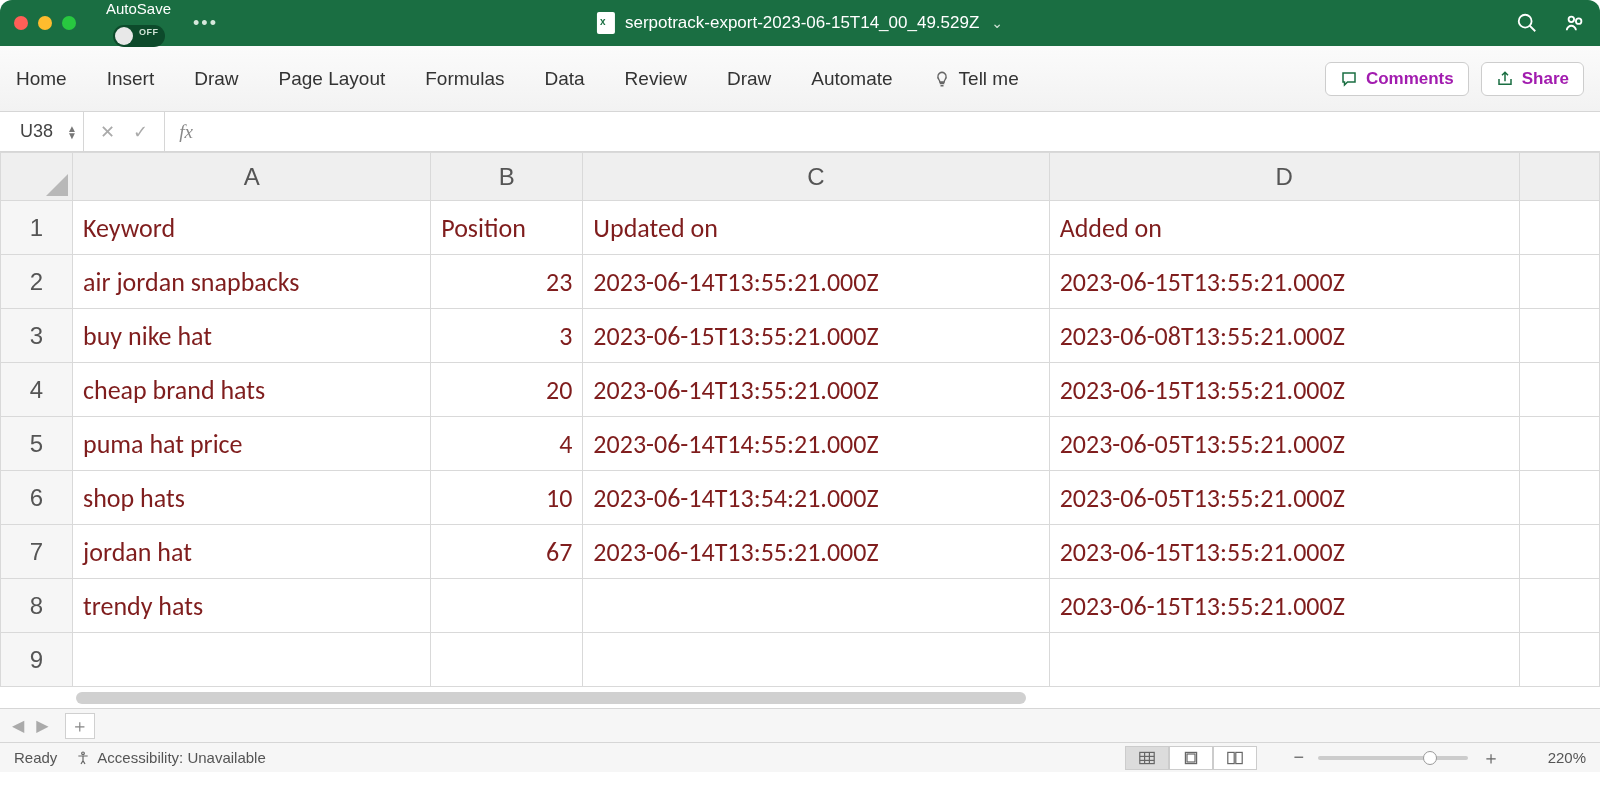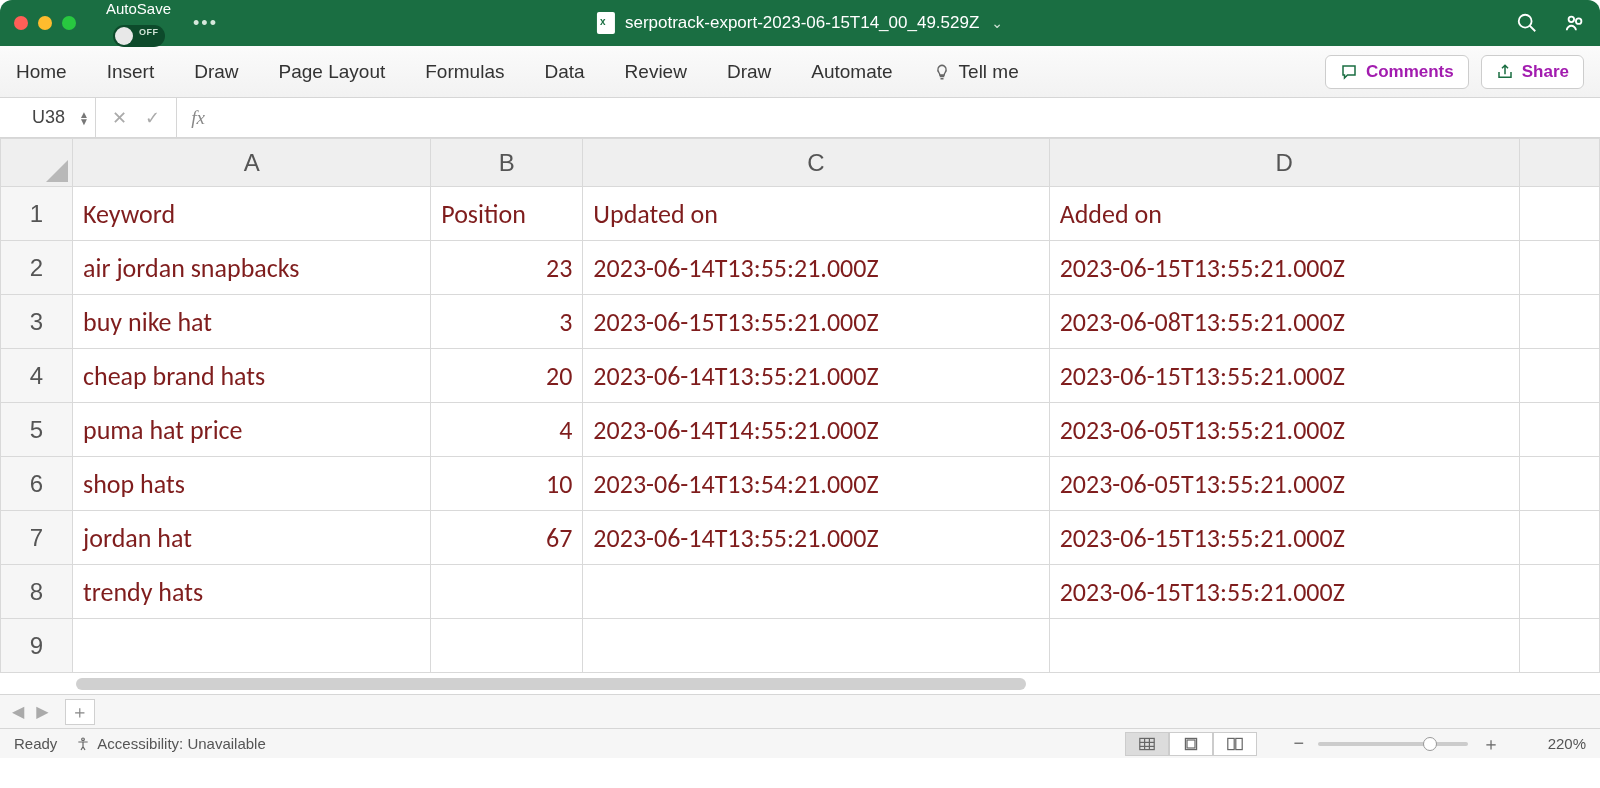--- a/index.html
+++ b/index.html
@@ -18,31 +18,31 @@
   .toggle .lbl { position: absolute; right: 6px; font-size: 9px; font-weight: 700; color: #cfe2d5; letter-spacing: 0.5px; }
   .more-dots { margin-left: 22px; font-size: 18px; letter-spacing: 2px; color: #d6e8dc; }
   .title-center { position: absolute; left: 50%; transform: translateX(-50%); display: flex; align-items: center; gap: 10px; font-size: 17px; font-weight: 500; }
   .file-icon { width: 18px; height: 22px; background: #fff; border-radius: 2px; position: relative; }
   .file-icon::after { content:"x"; font-size:10px; color:#1a6e42; position:absolute; left:3px; top:4px; font-weight:700;}
   .chev { color: #cfe2d5; font-size: 14px; margin-left:2px;}
   .titlebar-right { margin-left: auto; display: flex; gap: 26px; align-items: center; }
   .titlebar-right svg { width: 22px; height: 22px; fill: none; stroke: #fff; stroke-width: 2; }
 
   
-  .ribbon { height: 52px; background: linear-gradient(#fbfbfb,#f2f2f2); border-bottom: 1px solid #d6d6d6; display: flex; align-items: center; padding: 13px 16px; gap: 40px; font-size: 19px; color: #333; }
+  .ribbon { height: 66px; background: linear-gradient(#fbfbfb,#f2f2f2); border-bottom: 1px solid #d6d6d6; display: flex; align-items: center; padding: 13px 16px; gap: 40px; font-size: 19px; color: #333; }
   .ribbon .tab { cursor: default; }
   .ribbon .tellme { display: flex; align-items: center; gap: 8px; }
   .bulb { width: 18px; height: 18px; }
   .ribbon-right { margin-left: auto; display: flex; gap: 12px; }
   .pill { display: flex; align-items: center; gap: 8px; border: 1px solid #cdcdcd; background: #fff; border-radius: 6px; padding: 6px 14px; font-size: 17px; color: #a21caf; font-weight: 600; }
   .pill svg { width: 18px; height: 18px; stroke: #1a6e42; fill: none; stroke-width: 2; }
 
   
   .formulabar { height: 40px; border-bottom: 1px solid #d6d6d6; display: flex; align-items: stretch; background: #fff; }
-  .namebox { width: 84px; display: flex; align-items: center; justify-content: space-between; padding: 0 6px 0 20px; border-right: 1px solid #d6d6d6; font-size: 18px; color:#444;margin-left:12px;}
+  .namebox { width: 84px; display: flex; align-items: center; justify-content: space-between; padding: 0 6px 0 20px; border-right: 1px solid #d6d6d6; font-size: 18px; color:#444;}
   .spinner { display: flex; flex-direction: column; line-height: 7px; font-size: 10px; color: #777; }
   .fb-btns { display: flex; align-items: center; gap: 18px; padding: 0 16px; color: #aaa; border-right: 1px solid #d6d6d6;}
   .fb-btns span { font-size: 18px; }
   .fx { font-style: italic; font-family: Georgia, serif; font-size: 19px; color: #888; padding: 0 14px; display:flex; align-items:center;}
   
   
   .grid-wrap { position: relative; }
   table.grid { border-collapse: collapse; width: 100%; table-layout: fixed; }
   .grid th, .grid td { border: 1px solid #d9d9d9; }
   .colhdr th { background: #efefef; height: 48px; font-size: 24px; font-weight: 400; color: #555; text-align: center; }

